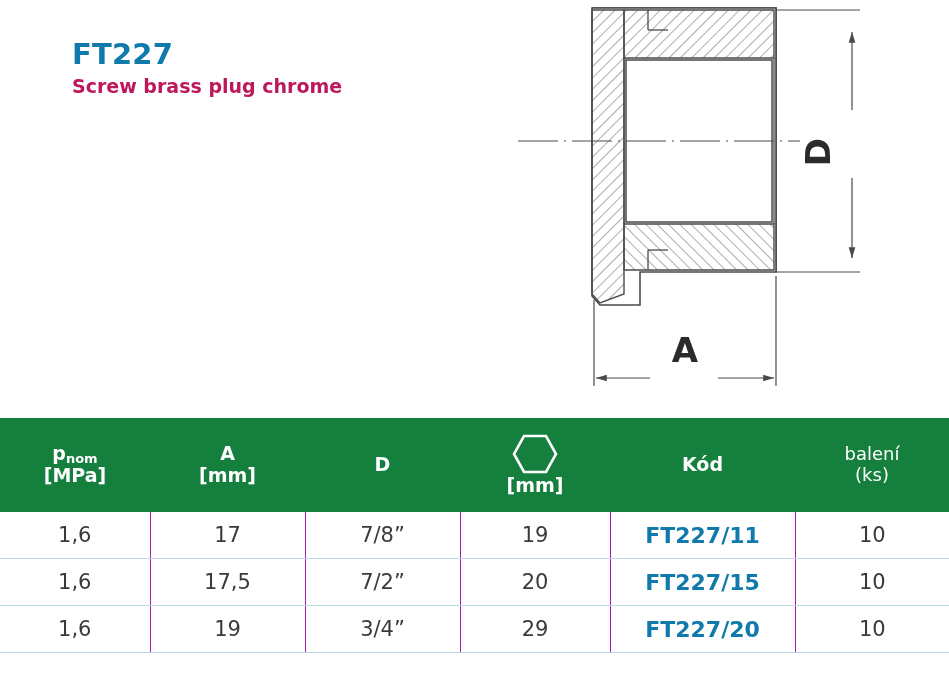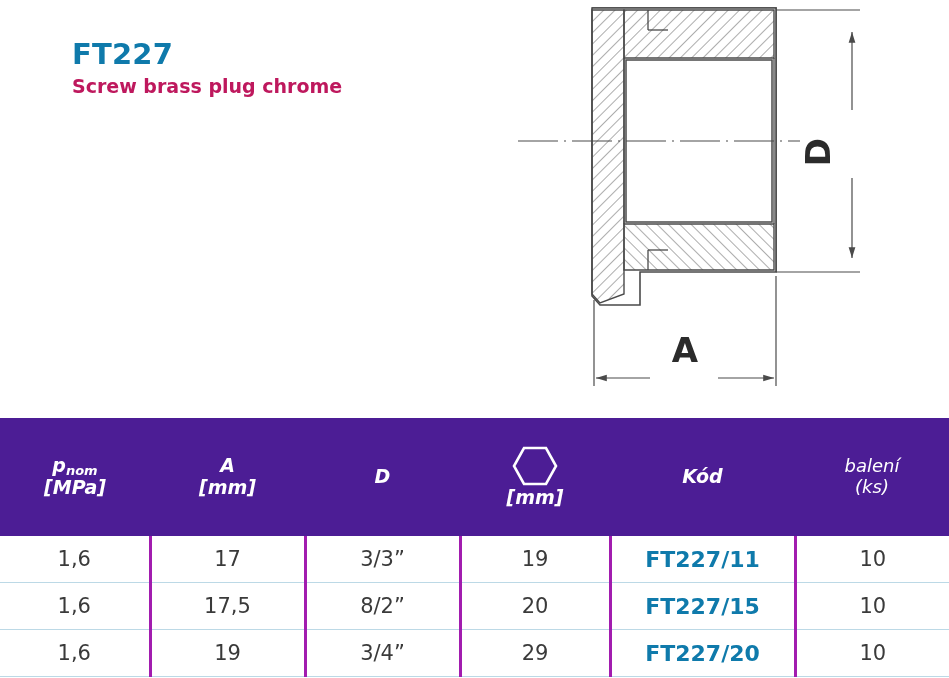--- a/index.html
+++ b/index.html
@@ -61,31 +61,30 @@
     left: 0;
     top: 418px;
     width: 949px;
   }
   table.spec {
     border-collapse: collapse;
     width: 949px;
     table-layout: fixed;
   }
   table.spec thead th {
-    background: #4c1d95;
+    background: #15803d;
     color: #ffffff;
     font-size: 19px;
     font-weight: bold;
     text-align: center;
     vertical-align: middle;
     height: 94px;
-    padding: 12px;
+    padding: 0;
     border: none;
     line-height: 1.15;
-    font-style: italic;
   }
   table.spec thead th.light {
     font-weight: normal;
     font-size: 18px;
   }
   table.spec thead th .l1 { display: block; }
   table.spec thead th .l2 { display: block; }
   .sub {
     font-size: 13px;
     vertical-align: baseline;
@@ -93,21 +92,21 @@
     top: 3px;
     font-weight: bold;
   }
   table.spec tbody td {
     height: 46px;
     text-align: center;
     vertical-align: middle;
     font-size: 21px;
     color: #3a3a3a;
     border-bottom: 1px solid #bcd9e6;
-    border-right: 3px solid #a21caf;
+    border-right: 1px solid #a21caf;
     padding: 0;
     background: #ffffff;
   }
   table.spec tbody td:last-child { border-right: none; }
   table.spec tbody td.code {
     color: #0f7aab;
     font-weight: bold;
     font-size: 22px;
   }
   
@@ -247,29 +246,29 @@
         <th class="light">
           <span class="l1">balení</span>
           <span class="l2">(ks)</span>
         </th>
       </tr>
     </thead>
     <tbody>
       <tr>
         <td>1,6</td>
         <td>17</td>
-        <td>3/3”</td>
+        <td>7/8”</td>
         <td>19</td>
         <td class="code">FT227/11</td>
         <td>10</td>
       </tr>
       <tr>
         <td>1,6</td>
         <td>17,5</td>
-        <td>8/2”</td>
+        <td>7/2”</td>
         <td>20</td>
         <td class="code">FT227/15</td>
         <td>10</td>
       </tr>
       <tr>
         <td>1,6</td>
         <td>19</td>
         <td>3/4”</td>
         <td>29</td>
         <td class="code">FT227/20</td>

